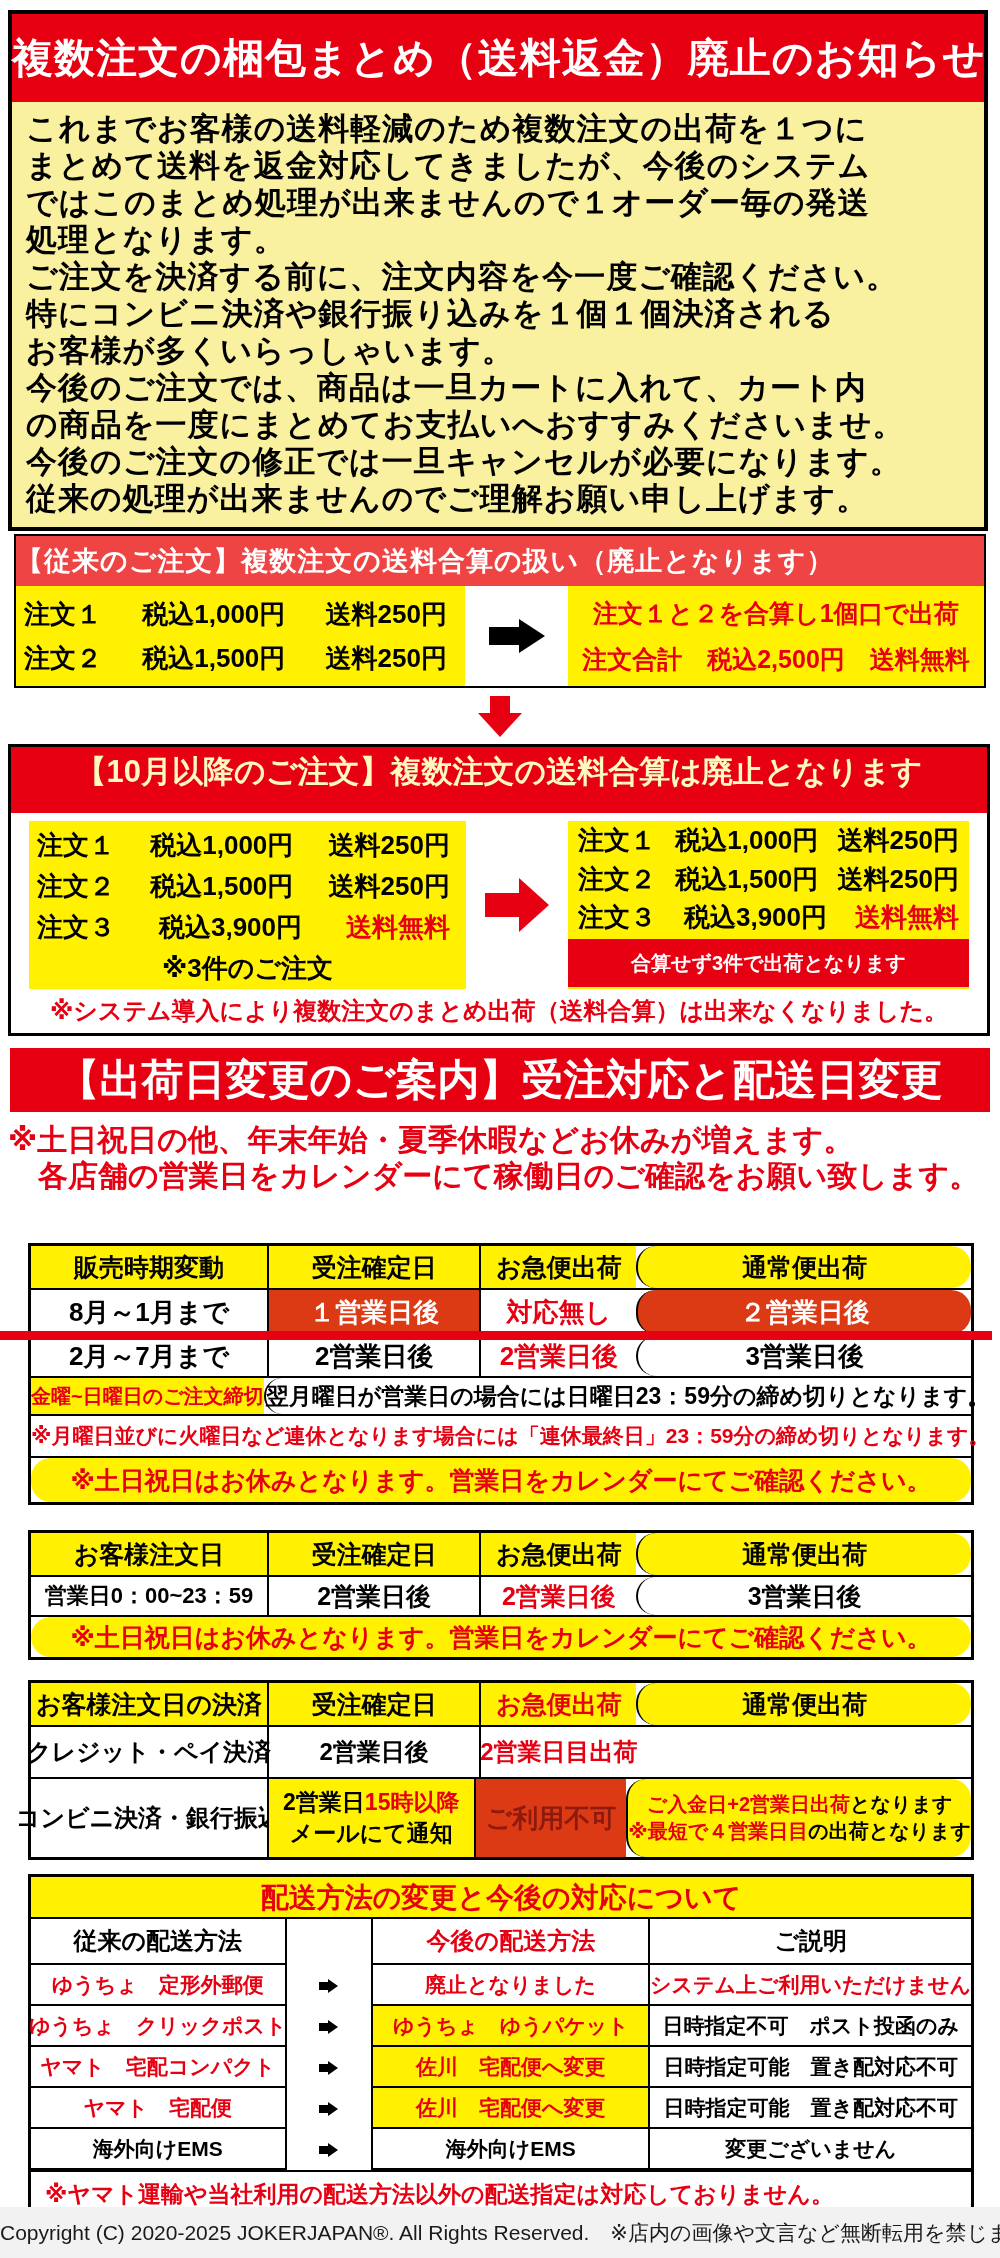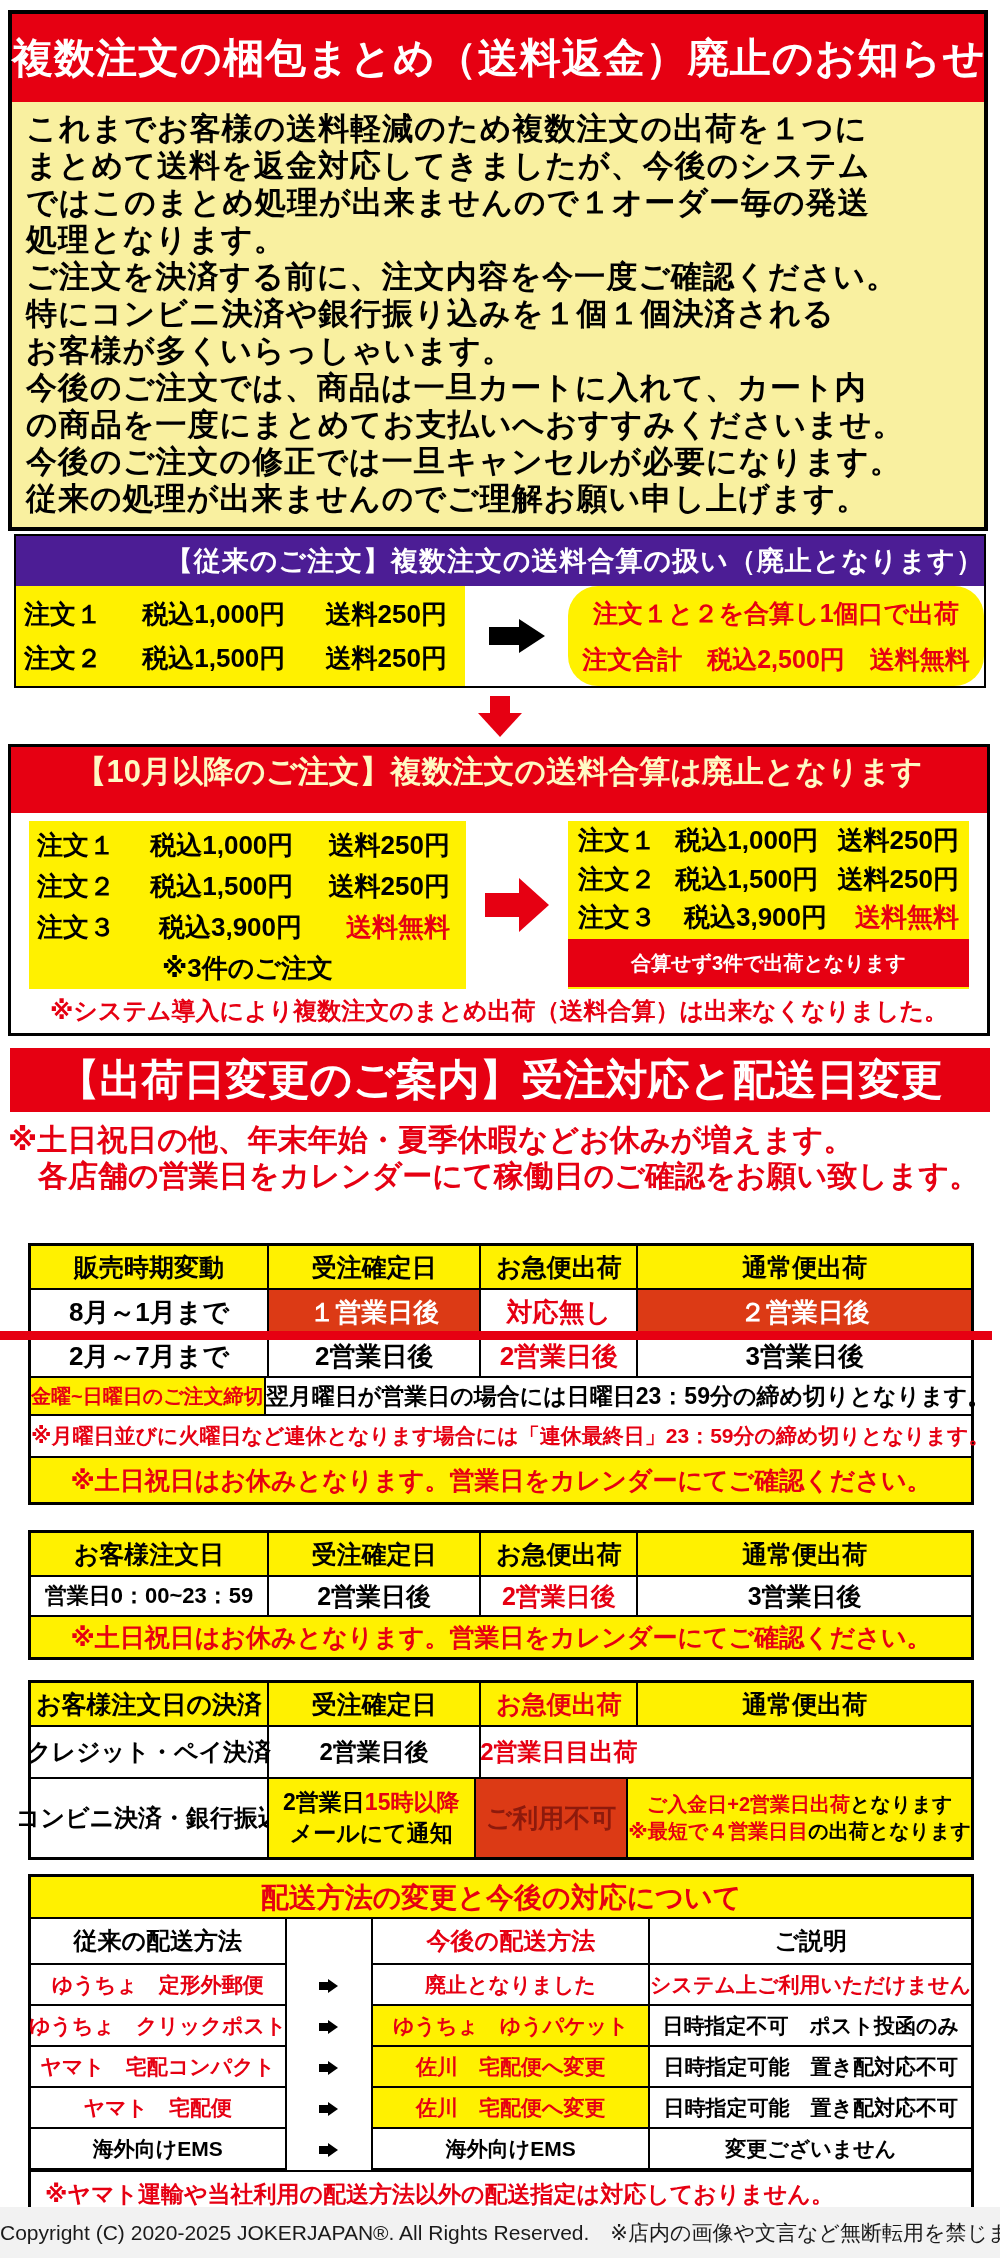--- a/index.html
+++ b/index.html
@@ -13,29 +13,29 @@
 
   
   #top-box { left:8px; top:10px; width:980px; border:4px solid #000; }
   .top-banner { background:#e60012; color:#fff; height:88px; line-height:88px;
     text-align:center; font-size:41px; letter-spacing:1px; white-space:nowrap; }
   .top-yellow { background:#f9f0a0; padding:8px 12px 10px 14px; }
   .top-line { font-size:31px; line-height:37px; letter-spacing:1px; white-space:nowrap; }
 
   
   #legacy-box { left:14px; top:534px; width:972px; border:2px solid #000; }
-  .legacy-header { background:#4c1d95; color:#fff; height:50px; line-height:50px;
-    text-align:right; font-size:27px; letter-spacing:1px; white-space:nowrap; }
+  .legacy-header { background:#ef4444; color:#fff; height:50px; line-height:50px;
+    text-align:left; font-size:27px; letter-spacing:1px; white-space:nowrap; }
   .legacy-body { display:flex; height:100px; background:#fff; }
   .panel-yellow { background:#fff100; }
   .legacy-left { width:449px; display:flex; flex-direction:column; justify-content:space-around; padding:6px 0; }
   .order-row { display:flex; justify-content:space-between; align-items:center;
     font-size:26px; padding:0 18px 0 8px; white-space:nowrap; }
   .legacy-mid { width:103px; display:flex; align-items:center; justify-content:center; background:#fff; }
-  .legacy-right { flex:1; display:flex; flex-direction:column; justify-content:space-around; padding:4px 0;border-radius:30px; }
+  .legacy-right { flex:1; display:flex; flex-direction:column; justify-content:space-around; padding:4px 0; }
   .legacy-result { color:#e60012; font-size:25px; text-align:center; white-space:nowrap; }
 
   
   .arrow-right { display:flex; align-items:center; }
   .arrow-right .bar { width:30px; height:18px; background:#000; }
   .arrow-right .tip { width:0; height:0; border-left:26px solid #000;
     border-top:17px solid transparent; border-bottom:17px solid transparent; }
   .arrow-right.red .bar { background:#e60012; width:34px; height:24px; }
   .arrow-right.red .tip { border-left-color:#e60012; border-top-width:27px; border-bottom-width:27px; border-left-width:30px; }
   #down-arrow { left:478px; top:696px; width:44px; }
@@ -70,21 +70,21 @@
   #notes { left:8px; top:1122px; color:#e60012; }
   .note-line { font-size:30px; line-height:36px; white-space:nowrap; }
 
   
   .tbl { border:3px solid #000; background:#fff; }
   .t-row { display:flex; }
   .t-row + .t-row { border-top:2px solid #000; }
   .t-cell { display:flex; align-items:center; justify-content:center;
     text-align:center; white-space:nowrap; }
   .t-cell + .t-cell { border-left:2px solid #000; }
-  .c1 { width:25.1%; } .c2 { width:22.6%; } .c3 { width:16.7%; } .c4 { flex:1; }
+  .c1 { width:25.1%; } .c2 { width:22.6%; } .c3 { width:16.7%; } .c4 { flex:1;border-radius:20px; }
   .yellow { background:#fff100; }
   .redcell { background:#dc3a15; color:#fff; }
   .redtext { color:#e60012; }
   #table1 { left:28px; top:1243px; width:946px; }
   #table2 { left:28px; top:1530px; width:946px; }
   #table3 { left:28px; top:1680px; width:946px; }
   .hrow { height:42px; font-size:25px; }
   #red-line { left:0; top:1331px; width:992px; height:9px; background:#e60012; z-index:5; }
 
   

